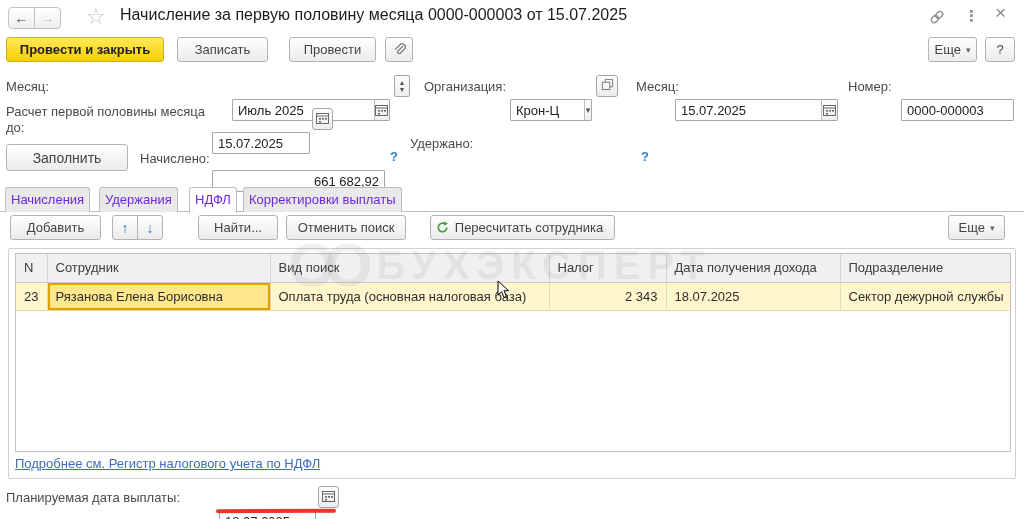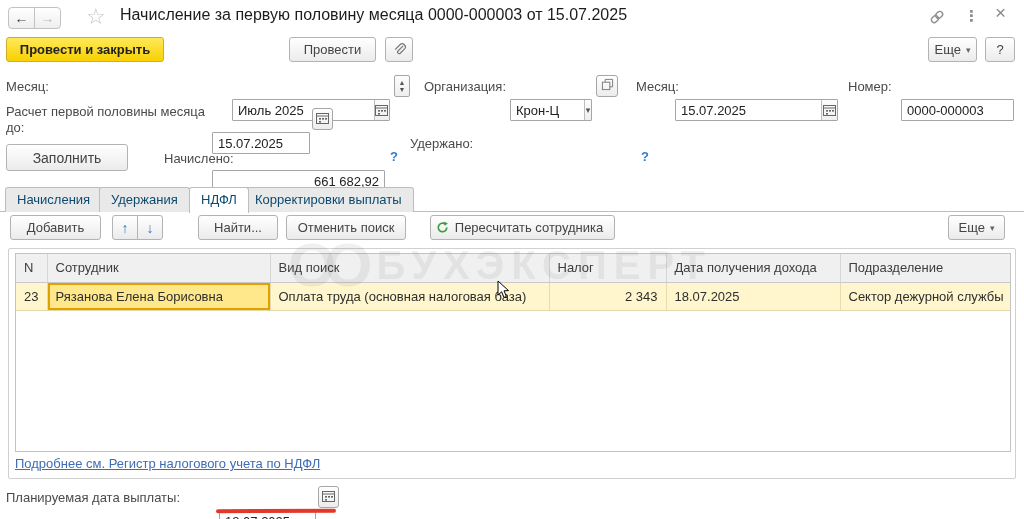--- a/index.html
+++ b/index.html
@@ -31,22 +31,22 @@
   .field input.num { text-align:right; }
   .seg { display:flex; align-items:center; justify-content:center; width:20px; border-left:1px solid #bdbdbd; background:linear-gradient(#fdfdfd,#efefef); }
   .spin { position:absolute; width:16px; height:22px; border:1px solid #a6a6a6; background:linear-gradient(#fdfdfd,#eee);
           display:flex; flex-direction:column; align-items:center; justify-content:center; font-size:7px; color:#555; line-height:7px; border-radius:2px; }
   .sqbtn { position:absolute; width:22px; height:22px; border:1px solid #a6a6a6; border-radius:3px;
            background:linear-gradient(#fff,#ececec); display:flex; align-items:center; justify-content:center; }
   .help-q { position:absolute; color:#2f7cd0; font-weight:bold; font-size:13px; }
 
   
   .tabline { position:absolute; left:0; top:211px; width:1024px; height:1px; background:#bdbdbd; }
-  .tab { position:absolute; top:187px; height:25px; line-height:24px; padding:0 11px; background:#e9e9e9;
-         border:1px solid #bdbdbd; border-bottom:none; border-radius:3px 3px 0 0; font-size:13px; color:#0c4a6e; z-index:1; white-space:nowrap; }
+  .tab { position:absolute; top:187px; height:25px; line-height:24px; padding:0 5px; background:#e9e9e9;
+         border:1px solid #bdbdbd; border-bottom:none; border-radius:3px 3px 0 0; font-size:13px; color:#6d28d9; z-index:1; white-space:nowrap; }
   .tab.active { background:#fff; z-index:3; height:26px; }
 
   
   .panel { position:absolute; left:8px; top:248px; width:1008px; height:231px; border:1px solid #d0d0d0; background:#fff; border-radius:2px; }
   .table-area { position:absolute; left:6px; top:4px; width:996px; height:199px; border:1px solid #c3c3c3; background:#fff; overflow:hidden; }
   table.grid { border-collapse:collapse; width:996px; table-layout:fixed; }
   table.grid th { background:#f0f0f0; font-weight:normal; text-align:left; color:#3d3d3d; font-size:13px;
                   padding:6px 8px; border-right:1px solid #d6d6d6; border-bottom:1px solid #c9c9c9; height:28px; overflow:hidden; white-space:nowrap; }
   table.grid th:last-child { border-right:none; }
   table.grid td { font-size:13px; color:#2e2e2e; padding:6px 8px; height:28px; background:#fff6ce;
@@ -85,20 +85,21 @@
         <g transform="rotate(45 8 8)" stroke="#8f8f8f" fill="none" stroke-width="1.4">
           <rect x="5.2" y="1.2" width="5.6" height="7.6" rx="2.8"></rect>
           <rect x="5.2" y="7.2" width="5.6" height="7.6" rx="2.8"></rect>
         </g>
       </svg>
   </div>
   <div class="winicon" style="left:964px; font-weight:bold;">⋮</div>
   <div class="winicon" style="left:995px; top:5px; font-size:19px;">×</div>
 
   <button class="btn btn-yellow" style="left:6px; top:37px; width:158px;">Провести и закрыть</button>
+  <button class="btn" style="left:177px; top:37px; width:91px;">Записать</button>
   <button class="btn" style="left:289px; top:37px; width:87px;">Провести</button>
   <button class="btn" style="left:385px; top:37px; width:28px; padding:0;">
     <span style="display:inline-flex;">
       <svg width="15" height="15" viewBox="0 0 16 16">
           <path d="M11.6 4.4 L6.4 9.6 a1.7 1.7 0 0 0 2.4 2.4 L13.2 7.6 a3.3 3.3 0 0 0 -4.7 -4.7 L3.8 7.6" fill="none" stroke="#777" stroke-width="1.3" stroke-linecap="round"></path>
         </svg>
     </span>
   </button>
   <button class="btn" style="left:928px; top:37px; width:49px;">
     <span>Еще</span>
@@ -172,21 +173,21 @@
           <line x1="0.5" y1="4" x2="12.5" y2="4" stroke="#666"></line>
           <rect x="3" y="6" width="2" height="1.6" fill="#666"></rect>
           <rect x="6" y="6" width="2" height="1.6" fill="#666"></rect>
           <rect x="9" y="6" width="2" height="1.6" fill="#666"></rect>
           <rect x="3" y="9" width="2" height="1.6" fill="#666"></rect>
         </svg>
     </span>
   </div>
 
   <button class="btn" style="left:6px; top:144px; width:122px; height:27px; font-size:14px;">Заполнить</button>
-  <div class="lbl" style="left:140px; top:151px;margin-left:24px;">Начислено:</div>
+  <div class="lbl" style="left:140px; top:151px;">Начислено:</div>
   <div class="field" style="left:212px; top:146px; width:173px;">
     <input class="num" value="661 682,92" style="">
   </div>
   <div class="help-q" style="left:390px; top:149px;">?</div>
 
   <div class="lbl" style="left:410px; top:136px;">Удержано:</div>
   <div class="help-q" style="left:641px; top:149px;">?</div>
 
   <div class="tabline"></div>
   <div class="tab" style="left:5px;">Начисления</div>

